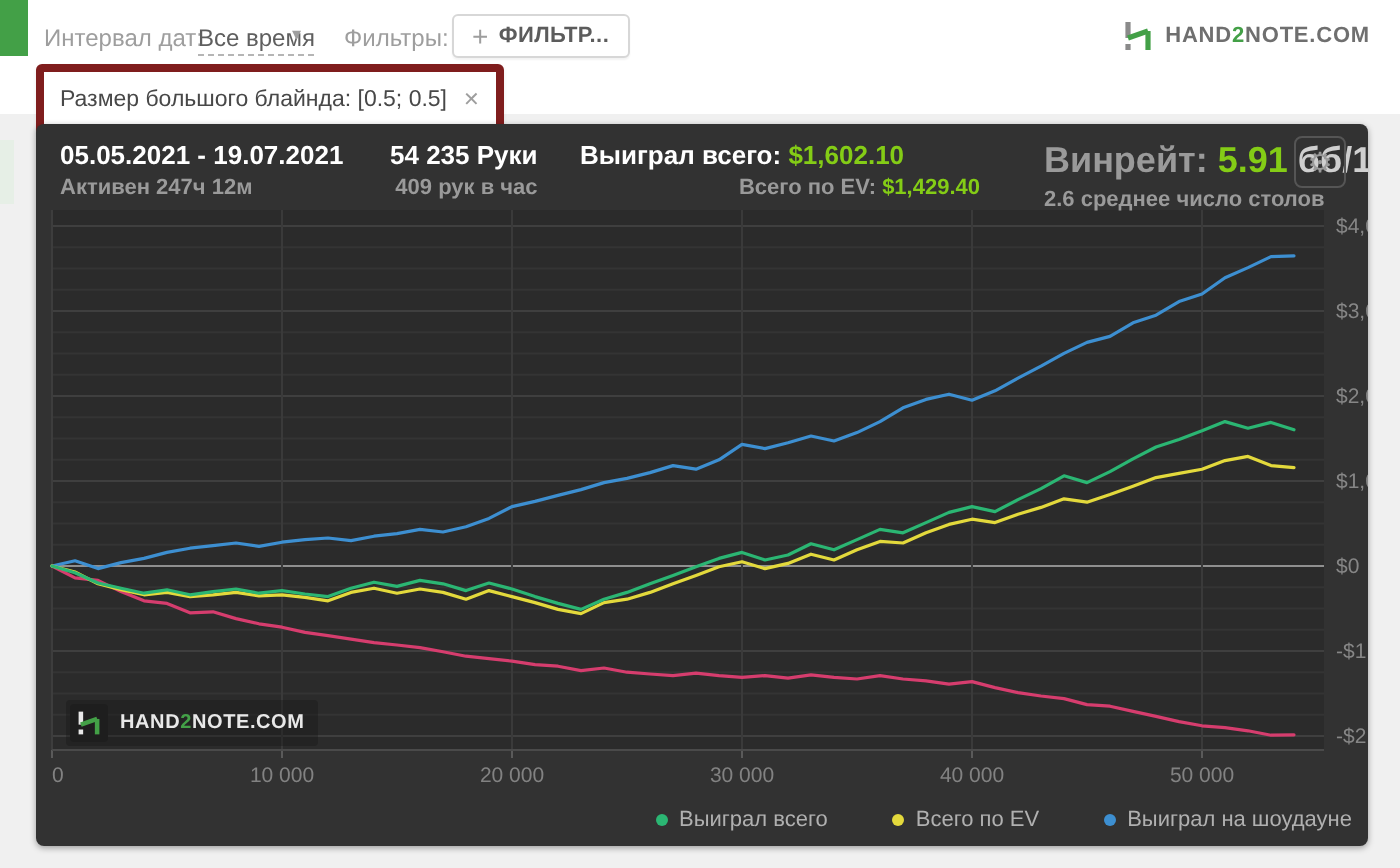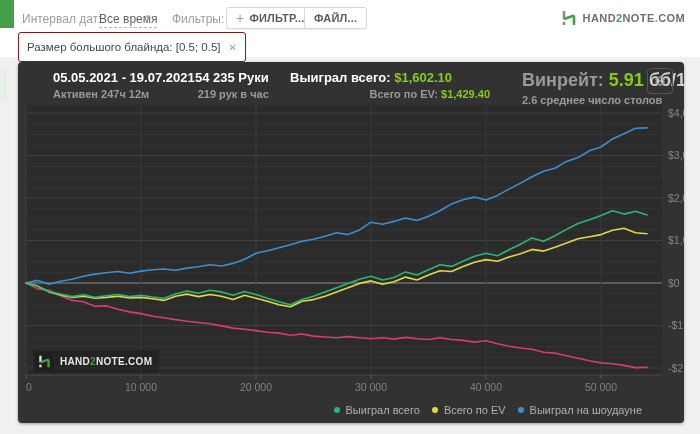--- a/index.html
+++ b/index.html
@@ -19,37 +19,37 @@
   .interval-caret { position:absolute; left:146px; top:12px; font-size:9px; color:#9e9e9e; }
 
   .tb-btn { position:absolute; top:7px; height:22px; background:#fff; border:1px solid #d7d7d7;
             border-radius:3px; font-size:11px; color:#5c5c5c; font-weight:bold;
             display:flex; align-items:center; padding:0 9px; letter-spacing:.2px; cursor:pointer;
             box-shadow:0 1px 1px rgba(0,0,0,.05); }
   .btn-filter { left:226px; }
   .btn-filter .plus { font-weight:normal; color:#9e9e9e; font-size:14px; margin-right:5px; line-height:1; }
   .btn-file { left:304px; }
 
-  .chip { position:absolute; left:18px; top:32px; height:21px; background:#fff; border:1px solid #7f1d1d;
+  .chip { position:absolute; left:18px; top:32px; height:21px; background:#fff; border:4px solid #7f1d1d;
           border-radius:3px; box-shadow:0 1px 2px rgba(0,0,0,.07); display:flex; align-items:center;
           padding:14px 8px; font-size:11.5px; color:#484848; }
   .chip .chip-x { margin-left:8px; color:#9e9e9e; font-size:10px; cursor:pointer; }
 
   .brand { position:absolute; right:15px; top:10px; display:flex; align-items:center; }
   .brand-text { font-size:11px; font-weight:bold; color:#6f6f6f; letter-spacing:.4px; margin-left:6px; }
   .brand-text .n2 { color:#43a047; }
 
   
   .panel { position:absolute; left:18px; top:62px; width:666px; height:361px; background:#323232;
            border-radius:4px; box-shadow:0 1px 3px rgba(0,0,0,.35); overflow:hidden; }
 
   .hcol { position:absolute; top:8px; }
   .hcol .t1 { font-size:13px; font-weight:bold; color:#ffffff; white-space:nowrap; }
   .hcol .t2 { font-size:11px; color:#9a9a9a; margin-top:3px; white-space:nowrap;font-weight:bold; }
-  .col-dates { left:12px;margin-left:23px; }
+  .col-dates { left:12px; }
   .col-hands { left:177px;text-align:right; }
   .col-won   { left:272px; width:200px; }
   .col-won .t2 { text-align:right; }
   .col-rate  { left:504px; }
   .col-rate .t1 { font-size:18px; font-weight:bold; color:#9a9a9a; }
   .green-val { color:#84cc16; }
   .rate-unit { color:#cfcfcf; }
 
   .gear-btn { position:absolute; right:11px; top:6px; width:26px; height:26px; border:1px solid #555;
               border-radius:4px; display:flex; align-items:center; justify-content:center;
@@ -57,39 +57,36 @@
 
   svg#chart-svg { position:absolute; left:0; top:0; }
 
   .watermark { position:absolute; left:15px; top:288px; display:flex; align-items:center;
                background:rgba(20,20,20,.35); padding:2px 7px 2px 2px; border-radius:2px; }
   .wm-logo { width:19px; height:19px; background:#1e1e1e; border-radius:2px; display:flex;
              align-items:center; justify-content:center; margin-right:6px; }
   .wm-text { font-size:10px; font-weight:bold; color:#e8e8e8; letter-spacing:.3px; }
   .wm-text .n2 { color:#43a047; }
 
-  .legend { position:absolute; right:42px; bottom:7px; display:flex; gap:12px; }
+  .legend { position:absolute; right:8px; bottom:7px; display:flex; gap:32px; }
   .legend-item { display:flex; align-items:center; font-size:11px; color:#b0b0b0; white-space:nowrap; }
   .legend-dot { width:6px; height:6px; border-radius:50%; margin-right:6px; display:inline-block; }
 </style>
 </head>
 <body>
 
 <div class="topbar">
   <span class="row1-label lbl-interval">Интервал дат:</span>
   <span class="interval-value">Все время</span>
   <span class="interval-caret">▾</span>
   <span class="row1-label lbl-filters">Фильтры:</span>
 
   <div class="tb-btn btn-filter">
     <span class="plus">+</span>
     <span>ФИЛЬТР...</span>
-  </div>
-  <div class="tb-btn btn-file">
-    <span>ФАЙЛ...</span>
   </div>
 
   <div class="chip">
     <span>Размер большого блайнда: [0.5; 0.5]</span>
     <span class="chip-x">✕</span>
   </div>
 
   <div class="brand">
     <svg width="16" height="16" viewBox="0 0 16 16">
       <path d="M3 1 V9" stroke="#8a8a8a" stroke-width="2.6" fill="none"></path>
@@ -163,21 +160,21 @@
       <polyline points="8.0,221.0 19.5,224.0 31.0,229.9 42.5,232.9 54.0,235.4 65.5,234.2 77.0,236.3 88.5,235.4 100.0,234.2 111.5,235.9 123.0,235.4 134.5,236.7 146.0,238.4 157.5,234.2 169.0,232.1 180.5,234.6 192.0,232.5 203.5,234.2 215.0,237.6 226.5,233.3 238.0,236.3 249.5,239.3 261.0,242.7 272.5,244.8 284.0,239.3 295.5,237.6 307.0,234.2 318.5,229.9 330.0,225.7 341.5,221.4 353.0,218.9 364.5,222.3 376.0,219.7 387.5,215.1 399.0,218.0 410.5,212.9 422.0,208.7 433.5,209.5 445.0,204.4 456.5,200.2 468.0,197.6 479.5,199.3 491.0,195.1 502.5,191.7 514.0,187.4 525.5,189.1 537.0,185.3 548.5,181.1 560.0,176.8 571.5,174.7 583.0,172.6 594.5,168.3 606.0,166.2 617.5,170.8 629.0,171.8" fill="none" stroke="#e3d93c" stroke-width="1.6" stroke-linejoin="round" stroke-linecap="round"></polyline>
       <polyline points="8.0,221.0 19.5,224.4 31.0,229.5 42.5,232.1 54.0,234.6 65.5,232.9 77.0,235.4 88.5,233.8 100.0,232.5 111.5,234.6 123.0,233.3 134.5,235.0 146.0,236.3 157.5,232.1 169.0,229.1 180.5,231.2 192.0,228.2 203.5,229.9 215.0,233.3 226.5,229.5 238.0,232.5 249.5,236.3 261.0,239.7 272.5,242.7 284.0,237.6 295.5,234.2 307.0,229.9 318.5,225.7 330.0,221.4 341.5,217.2 353.0,214.2 364.5,218.0 376.0,215.5 387.5,209.9 399.0,212.9 410.5,207.8 422.0,202.7 433.5,204.4 445.0,199.3 456.5,194.2 468.0,191.3 479.5,193.8 491.0,187.8 502.5,182.3 514.0,175.9 525.5,179.3 537.0,173.8 548.5,167.4 560.0,161.5 571.5,157.7 583.0,153.4 594.5,148.8 606.0,152.1 617.5,149.2 629.0,152.9" fill="none" stroke="#2bb673" stroke-width="1.6" stroke-linejoin="round" stroke-linecap="round"></polyline>
     </svg>
 
   <div class="hcol col-dates">
     <div class="t1">05.05.2021 - 19.07.2021</div>
     <div class="t2">Активен 247ч 12м</div>
   </div>
   <div class="hcol col-hands">
     <div class="t1">54 235 Руки</div>
-    <div class="t2">219 рук в час</div>
+    <div class="t2">409 рук в час</div>
   </div>
   <div class="hcol col-won">
     <div class="t1"><span>Выиграл всего: </span><span class="green-val">$1,602.10</span></div>
     <div class="t2"><span>Всего по EV: </span><span class="green-val">$1,429.40</span></div>
   </div>
   <div class="hcol col-rate">
     <div class="t1"><span>Винрейт: </span><span class="green-val">5.91</span><span class="rate-unit"> бб/100</span></div>
     <div class="t2">2.6 среднее число столов</div>
   </div>
   <div class="gear-btn">

